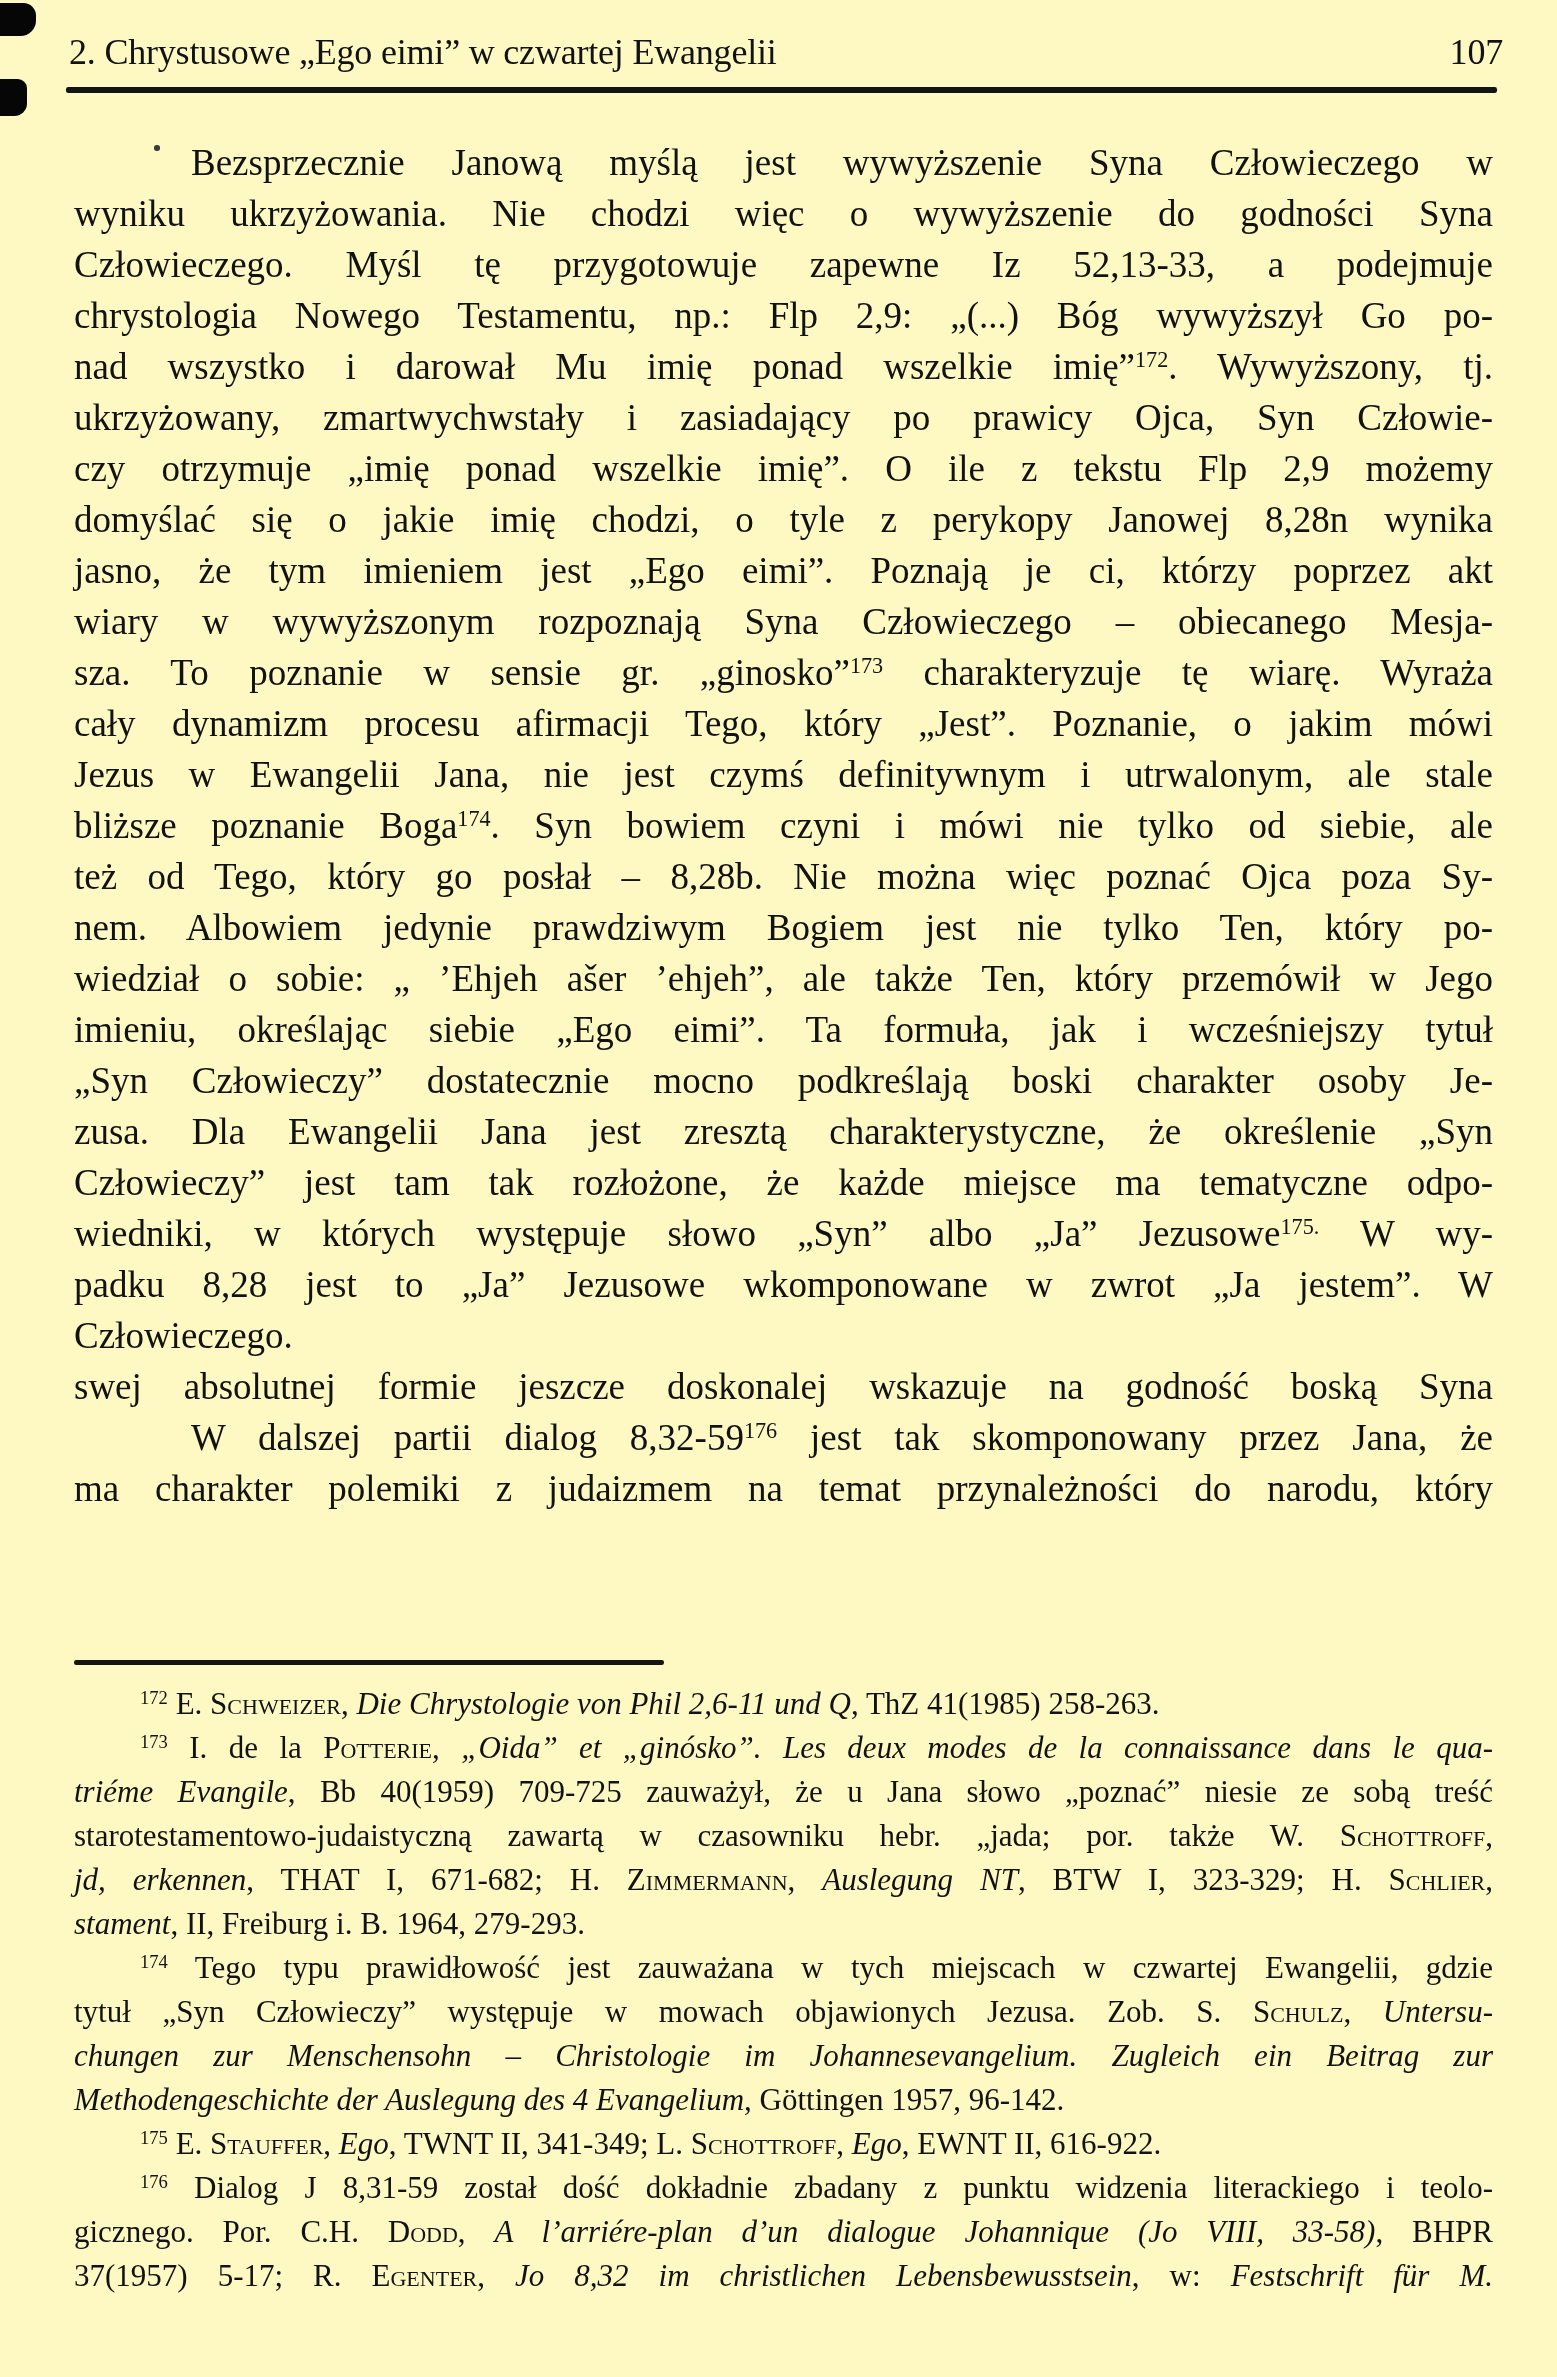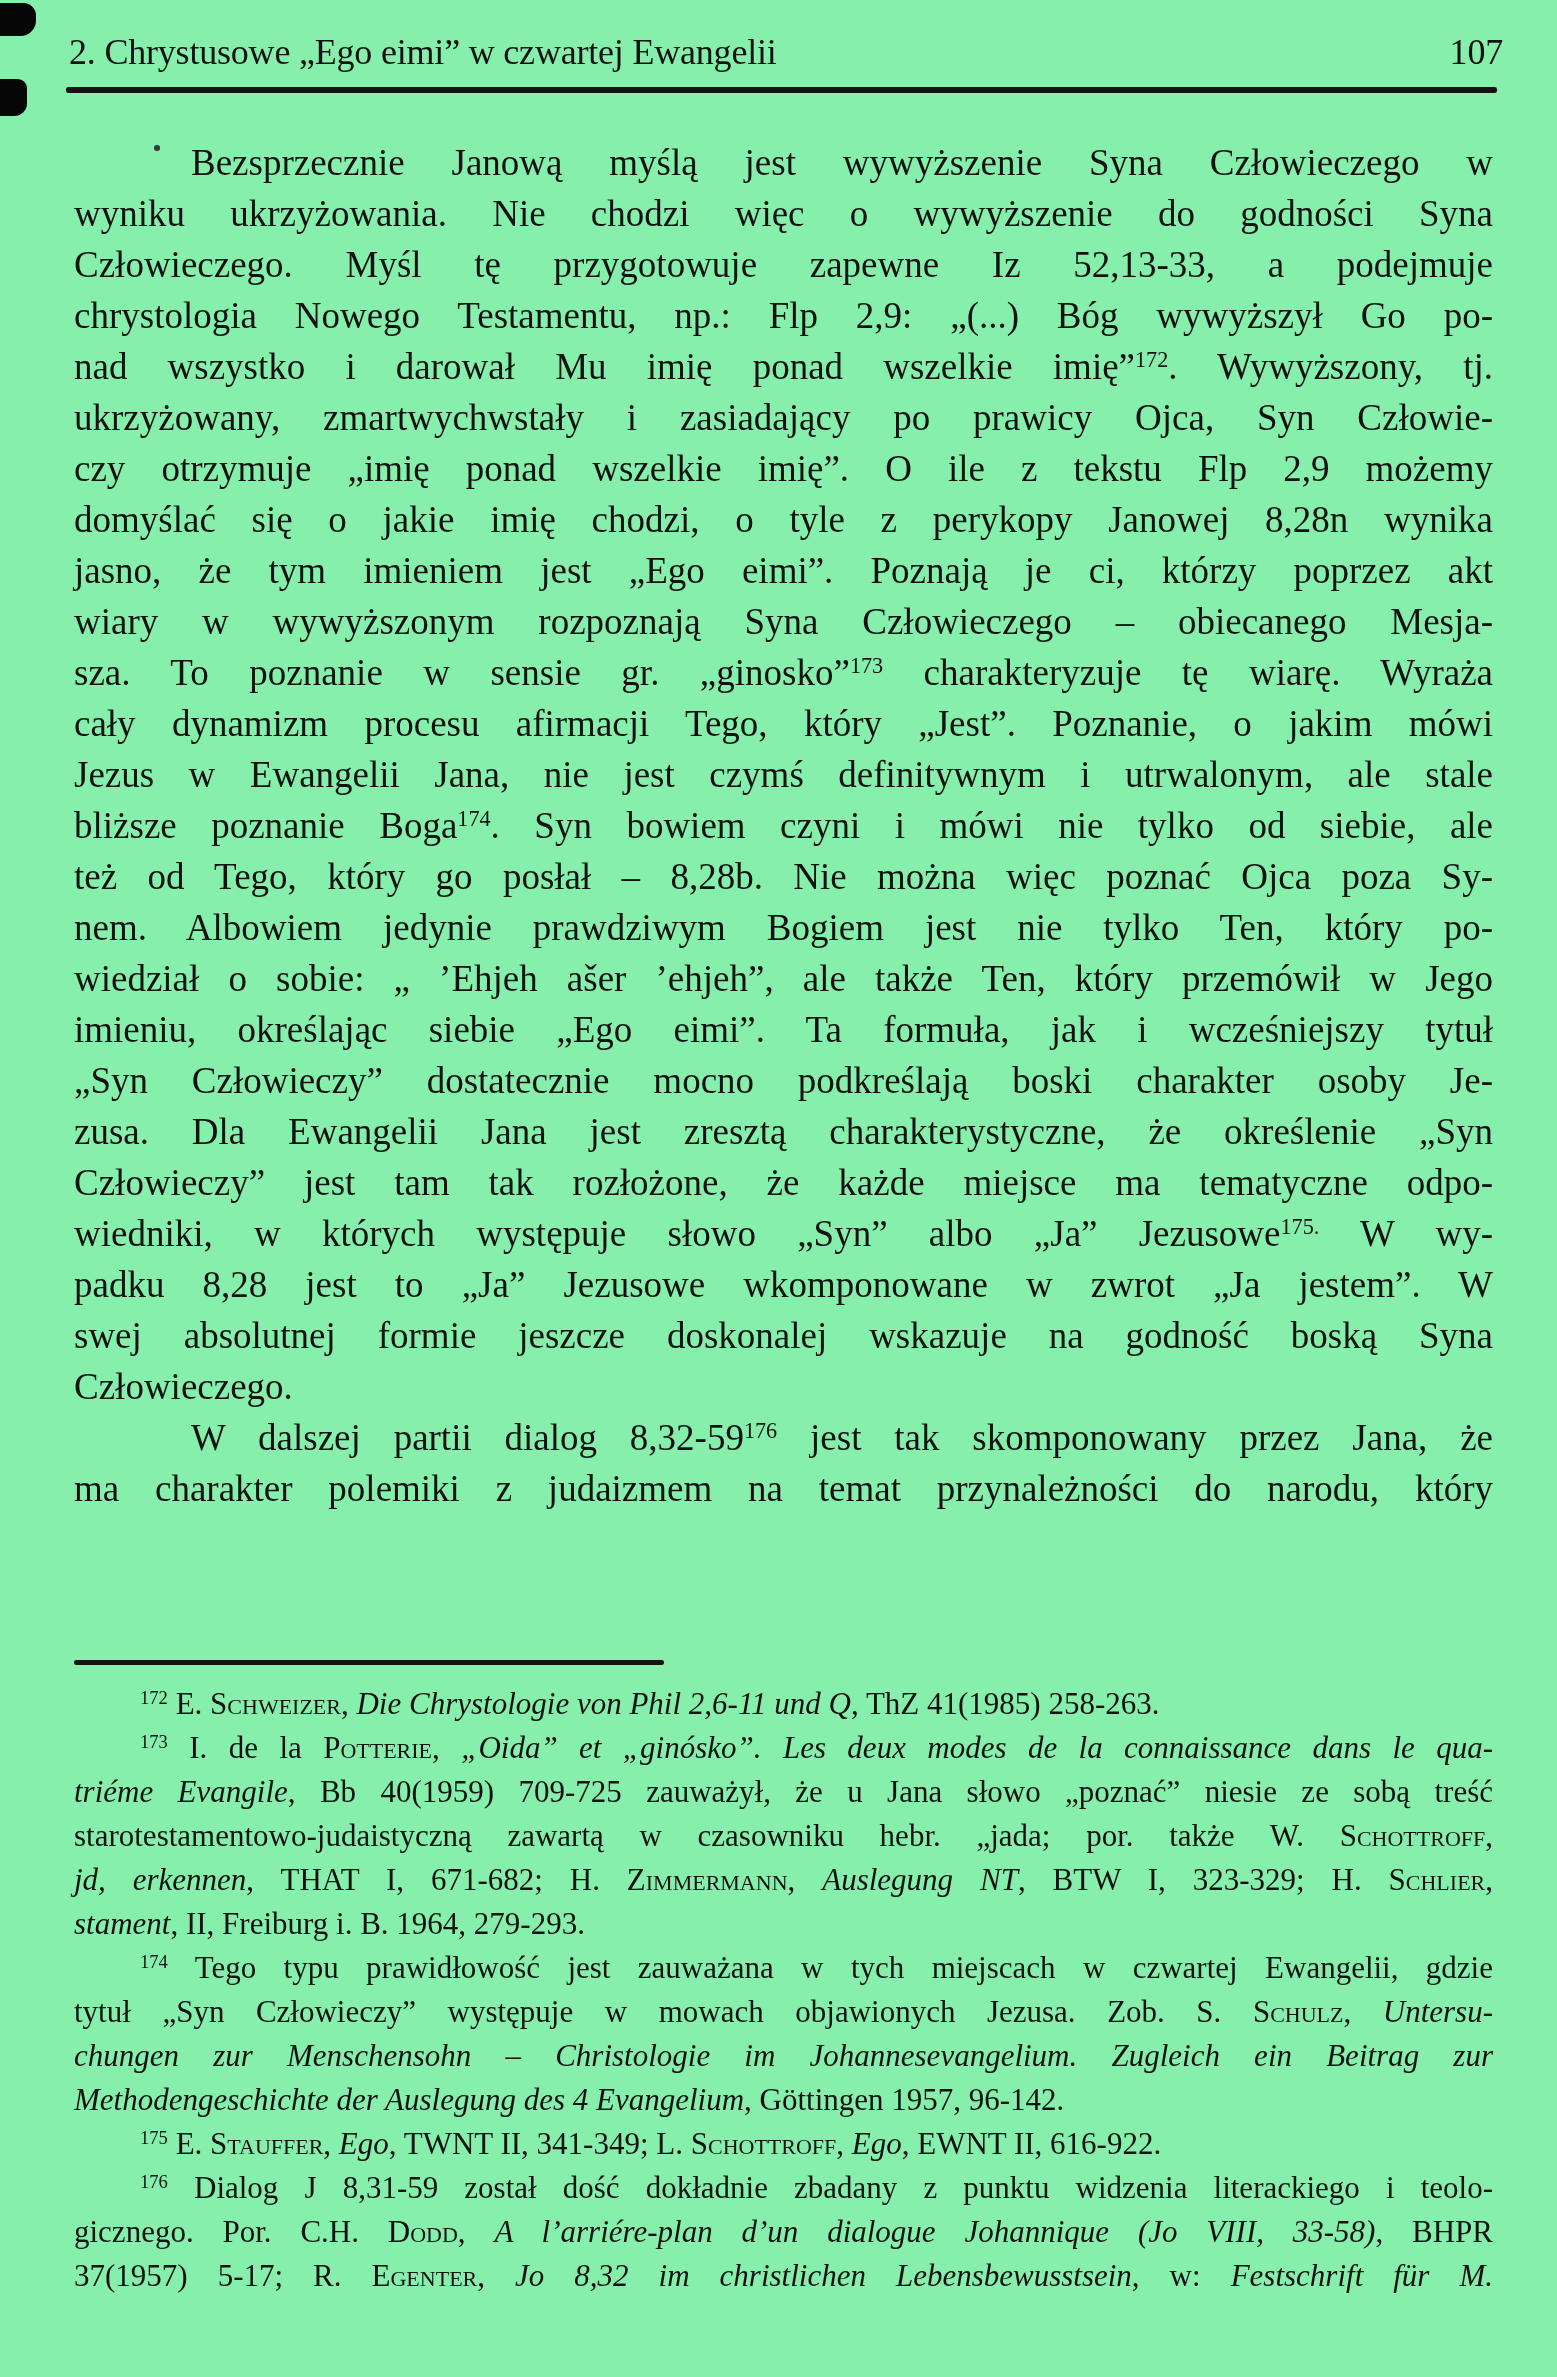--- a/index.html
+++ b/index.html
@@ -1,16 +1,16 @@
 <!DOCTYPE html>
 <html style="font-size:12.5px"><head>
 <meta charset="utf-8">
 <style>
   html,body{margin:0;padding:0;}
-  .page{position:relative;width:1557px;height:2377px;background:#86efac;overflow:hidden;
+  .page{position:relative;width:1557px;height:2377px;background:#fef9c3;overflow:hidden;
         font-family:"Liberation Serif","DejaVu Serif",serif;color:#121212;}
   .header{position:absolute;left:69px;top:31px;width:1434px;display:flex;
           justify-content:space-between;align-items:baseline;font-size:36px;letter-spacing:-0.2px;}
   .rule-top{position:absolute;left:66px;top:87px;width:1431px;height:5.5px;background:#141414;border-radius:2.3px;}
   .body-text{position:absolute;left:74px;top:137px;width:1419px;font-size:37px;line-height:51px;}
   .bl{height:51px;overflow:visible;}
   .fl{height:44px;overflow:visible;}
   .fill{text-align:justify;text-align-last:justify;}
   .ind-b{text-indent:117px;}
   .ind-f{text-indent:66px;}
@@ -55,22 +55,22 @@
       <div class="bl fill"><span>bliższe poznanie Boga</span><span class="sup">174</span><span>. Syn bowiem czyni i mówi nie tylko od siebie, ale</span></div>
       <div class="bl fill"><span>też od Tego, który go posłał – 8,28b. Nie można więc poznać Ojca poza Sy-</span></div>
       <div class="bl fill"><span>nem. Albowiem jedynie prawdziwym Bogiem jest nie tylko Ten, który po-</span></div>
       <div class="bl fill"><span>wiedział o sobie: „ ’Ehjeh ašer ’ehjeh”, ale także Ten, który przemówił w Jego</span></div>
       <div class="bl fill"><span>imieniu, określając siebie „Ego eimi”. Ta formuła, jak i wcześniejszy tytuł</span></div>
       <div class="bl fill"><span>„Syn Człowieczy” dostatecznie mocno podkreślają boski charakter osoby Je-</span></div>
       <div class="bl fill"><span>zusa. Dla Ewangelii Jana jest zresztą charakterystyczne, że określenie „Syn</span></div>
       <div class="bl fill"><span>Człowieczy” jest tam tak rozłożone, że każde miejsce ma tematyczne odpo-</span></div>
       <div class="bl fill"><span>wiedniki, w których występuje słowo „Syn” albo „Ja” Jezusowe</span><span class="sup">175.</span><span> W wy-</span></div>
       <div class="bl fill"><span>padku 8,28 jest to „Ja” Jezusowe wkomponowane w zwrot „Ja jestem”. W</span></div>
+      <div class="bl"><span>Człowieczego.</span></div>
       <div class="bl fill"><span>swej absolutnej formie jeszcze doskonalej wskazuje na godność boską Syna</span></div>
-      <div class="bl"><span>Człowieczego.</span></div>
       <div class="bl fill ind-b"><span>W dalszej partii dialog 8,32-59</span><span class="sup">176</span><span> jest tak skomponowany przez Jana, że</span></div>
       <div class="bl fill"><span>ma charakter polemiki z judaizmem na temat przynależności do narodu, który</span></div>
     </div>
 
   <div class="rule-fn"></div>
 
   <div class="fns" id="footnotes">
       <div class="fl ind-f"><span class="sup">172</span><span> E. </span><span class="sc">Schweizer</span><span>, </span><span class="it">Die Chrystologie von Phil 2,6-11 und Q</span><span>, ThZ 41(1985) 258-263.</span></div>
       <div class="fl fill ind-f"><span class="sup">173</span><span> I. de la </span><span class="sc">Potterie</span><span>, </span><span class="it">„Oida” et „ginósko”. Les deux modes de la connaissance dans le qua-</span></div>
       <div class="fl fill"><span class="it">triéme Evangile</span><span>, Bb 40(1959) 709-725 zauważył, że u Jana słowo „poznać” niesie ze sobą treść</span></div>

